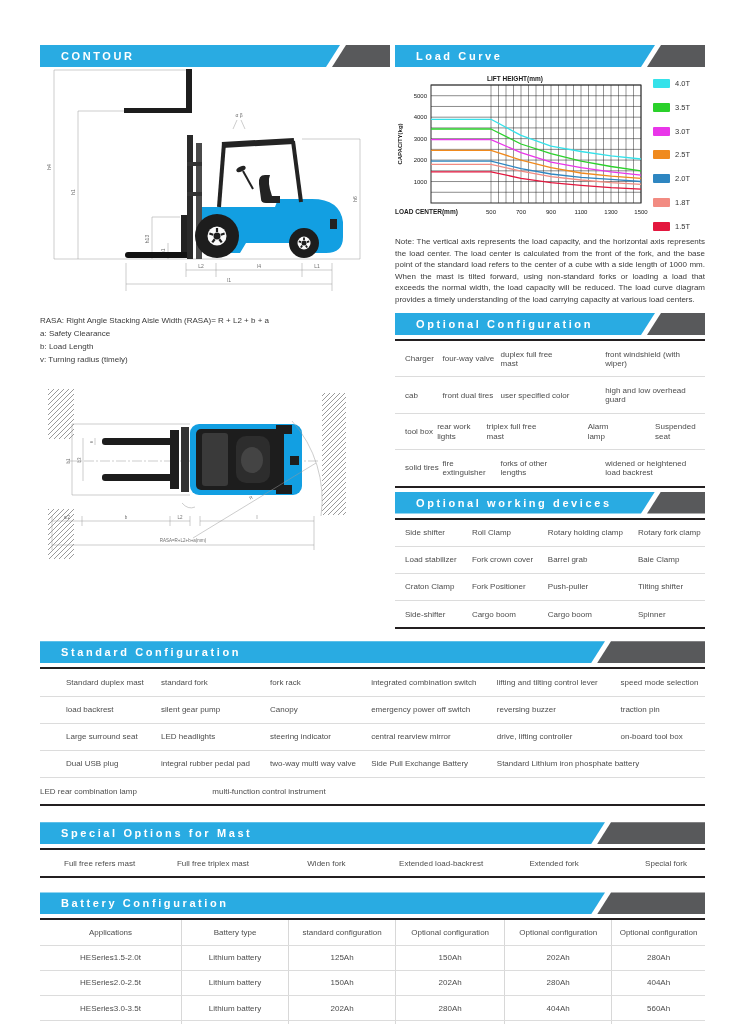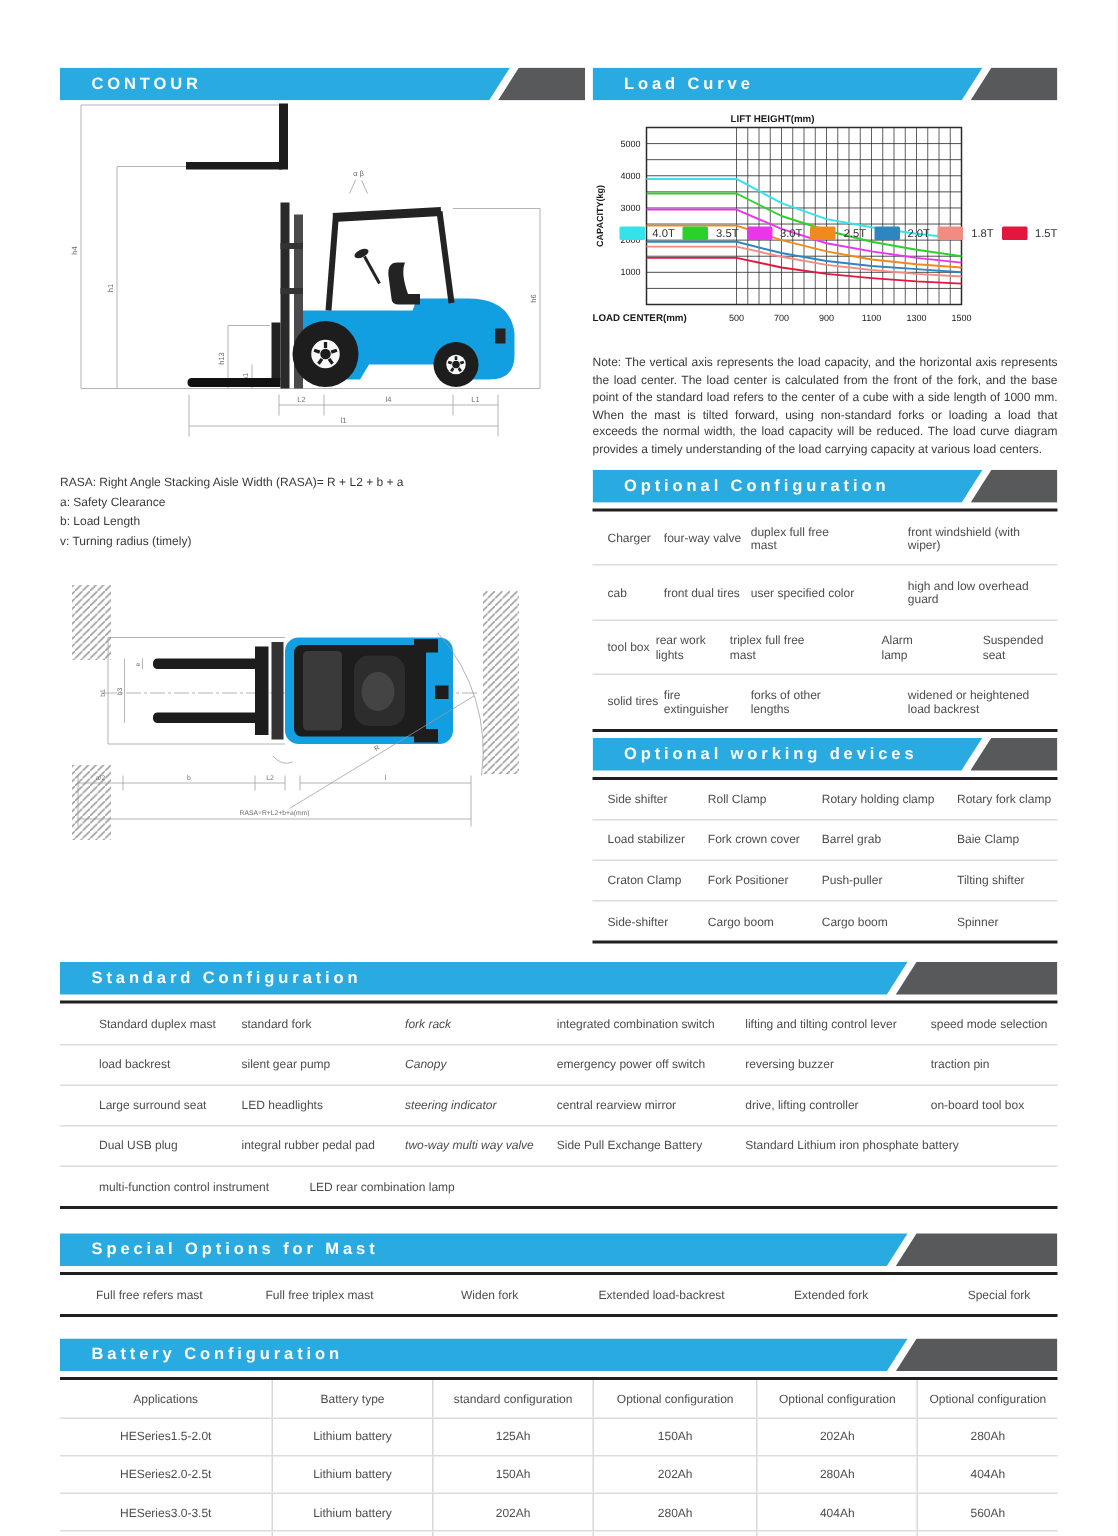--- a/index.html
+++ b/index.html
@@ -22,34 +22,34 @@
   .tbl { border-top:2px solid #231F20; border-bottom:2px solid #231F20; margin-top:4px; }
   .tbl-row { display:flex; border-bottom:1px solid #DCDCDC; align-items:center; }
   .tbl-row:last-child { border-bottom:none; }
   .cell { font-size:8px; color:#4D4D4D; padding:8.5px 2px 8.5px 0; line-height:1.15; }
   
   .oc1{width:16.8%;padding-left:10px;} .oc2{width:21%;} .oc3{width:26%;} .oc45{width:36.2%;margin-left:33px;}
   .oc4a{width:15%;margin-left:40px;} .oc4b{width:21.2%;margin-left:32px;}
   
   .wd1{width:24.8%;padding-left:10px;} .wd2{width:24.5%;} .wd3{width:29.1%;} .wd4{width:21.6%;}
   
-  .sc1{width:18.2%;padding-left:26px;} .sc2{width:16.4%;} .sc3{width:15.2%;font-style:italic;}
+  .sc1{width:18.2%;padding-left:26px;} .sc2{width:16.4%;} .sc3{width:15.2%;}
   .sc4{width:18.9%;} .sc5{width:18.6%;} .sc6{width:12.7%;} .sc56{width:31.3%;}
   .sc-r5a{width:25%;padding-left:26px;} .sc-r5b{width:22%;} .fill{flex:1;}
   
   .sp1{width:20.6%;padding-left:24px;} .sp2{width:19.6%;} .sp3{width:13.8%;}
   .sp4{width:19.6%;} .sp5{width:17.4%;} .sp6{width:9%;}
   
   .bt .cell { text-align:center; padding:7.5px 0; }
   .bt .tbl-row > .cell { border-left:1px solid #D8D8D8; }
   .bt .tbl-row > .cell:first-child { border-left:none; }
   .bc1{width:21.2%;} .bc2{width:16.1%;} .bc3{width:16.1%;} .bc4{width:16.4%;} .bc5{width:16.1%;} .bc6{width:14.1%;}
   
   .chart-row { display:flex; margin-top:6px; }
-  .chart-legend { width:52px; display:flex; flex-direction:row; justify-content:flex-end; gap:5.5px; padding-top:6px; }
+  .chart-legend { width:52px; display:flex; flex-direction:column; justify-content:space-between; gap:5.5px; padding-top:6px; }
   .lg-item { display:flex; align-items:center; gap:5px; }
   .lg-swatch { width:17px; height:9px; border-radius:1px; }
   .lg-label { font-size:7.5px; color:#333; }
   .note { font-size:8px; color:#3a3a3a; line-height:1.44; text-align:justify; margin-top:5px; }
   .rasa { font-size:8px; color:#3a3a3a; line-height:1.62; margin:9px 0 6px 0; }
   svg text { font-family:"Liberation Sans", sans-serif; }
   .mt8{margin-top:8px;} .mt10{margin-top:4px;justify-content:flex-end;} .mt12{margin-top:12px;} .mt14{margin-top:14px;} .mt16{margin-top:16px;}
 </style>
 </head>
 <body>
@@ -412,22 +412,22 @@
       <div class="cell sc6">on-board tool box</div>
     </div>
     <div class="tbl-row">
       <div class="cell sc1">Dual USB plug</div>
       <div class="cell sc2">integral rubber pedal pad</div>
       <div class="cell sc3">two-way multi way valve</div>
       <div class="cell sc4">Side Pull Exchange Battery</div>
       <div class="cell sc56">Standard Lithium iron phosphate battery</div>
     </div>
     <div class="tbl-row">
+      <div class="cell sc-r5b">LED rear combination lamp</div>
       <div class="cell sc-r5a">multi-function control instrument</div>
-      <div class="cell sc-r5b">LED rear combination lamp</div>
       <div class="cell fill"></div>
     </div>
   </div>
 
   <div class="sec-header mt16">
     <div class="sec-bar">
         <span>Special Options for Mast</span>
       </div>
     <div class="sec-tail wide"></div>
   </div>

